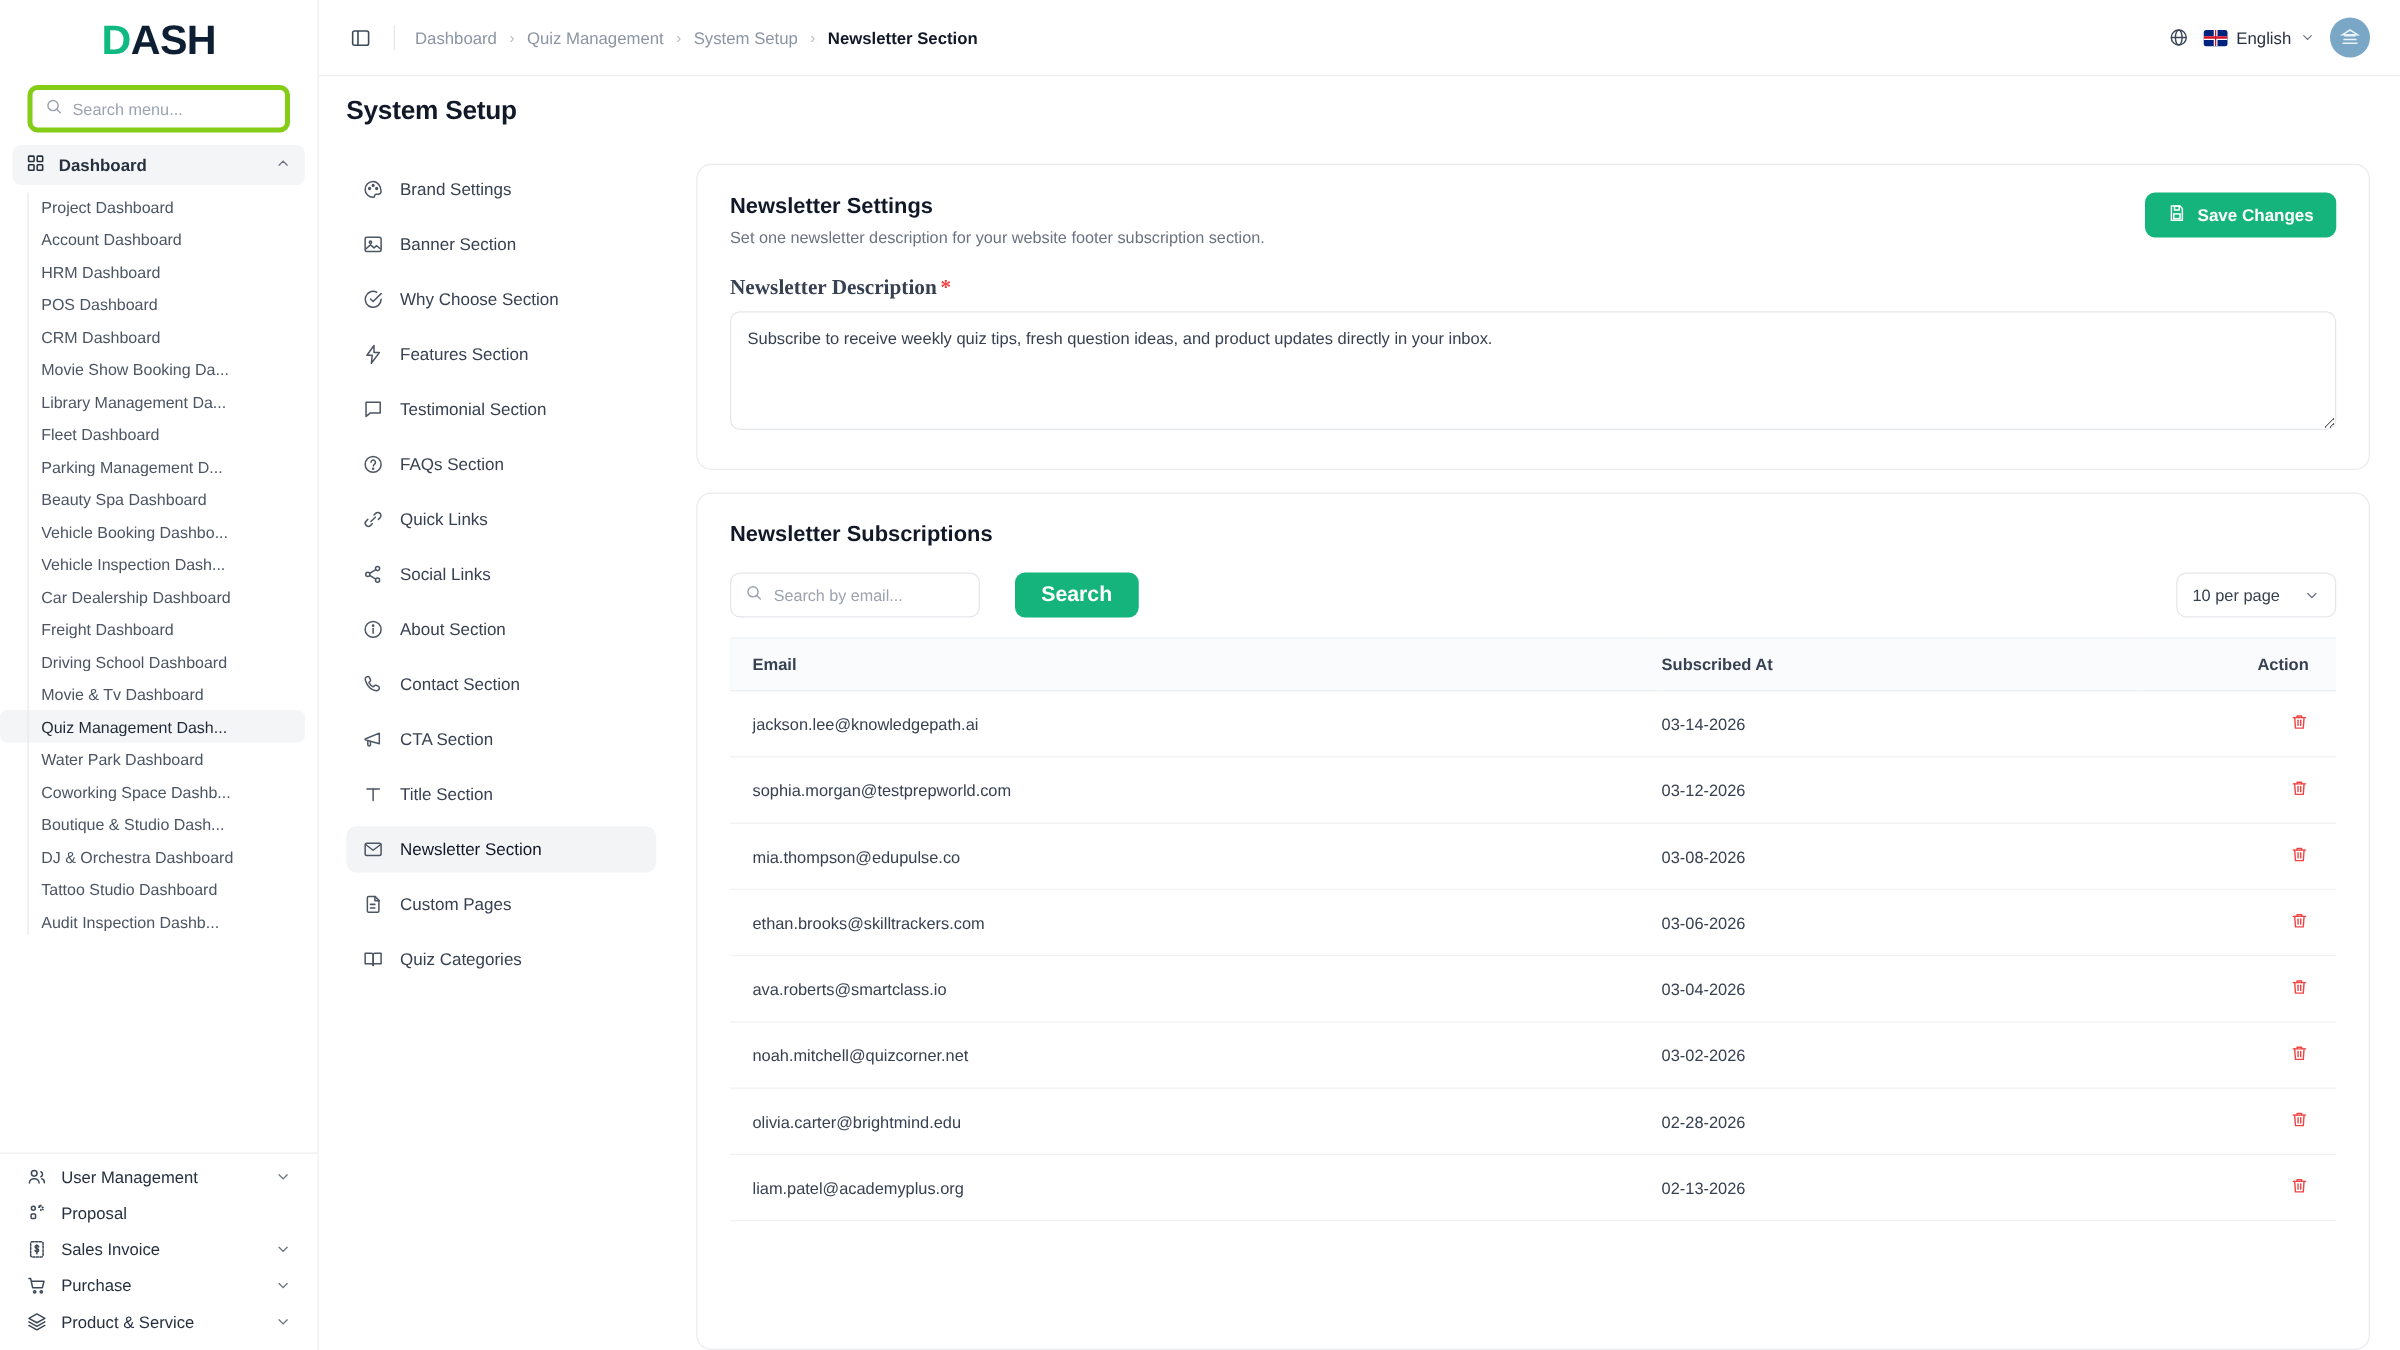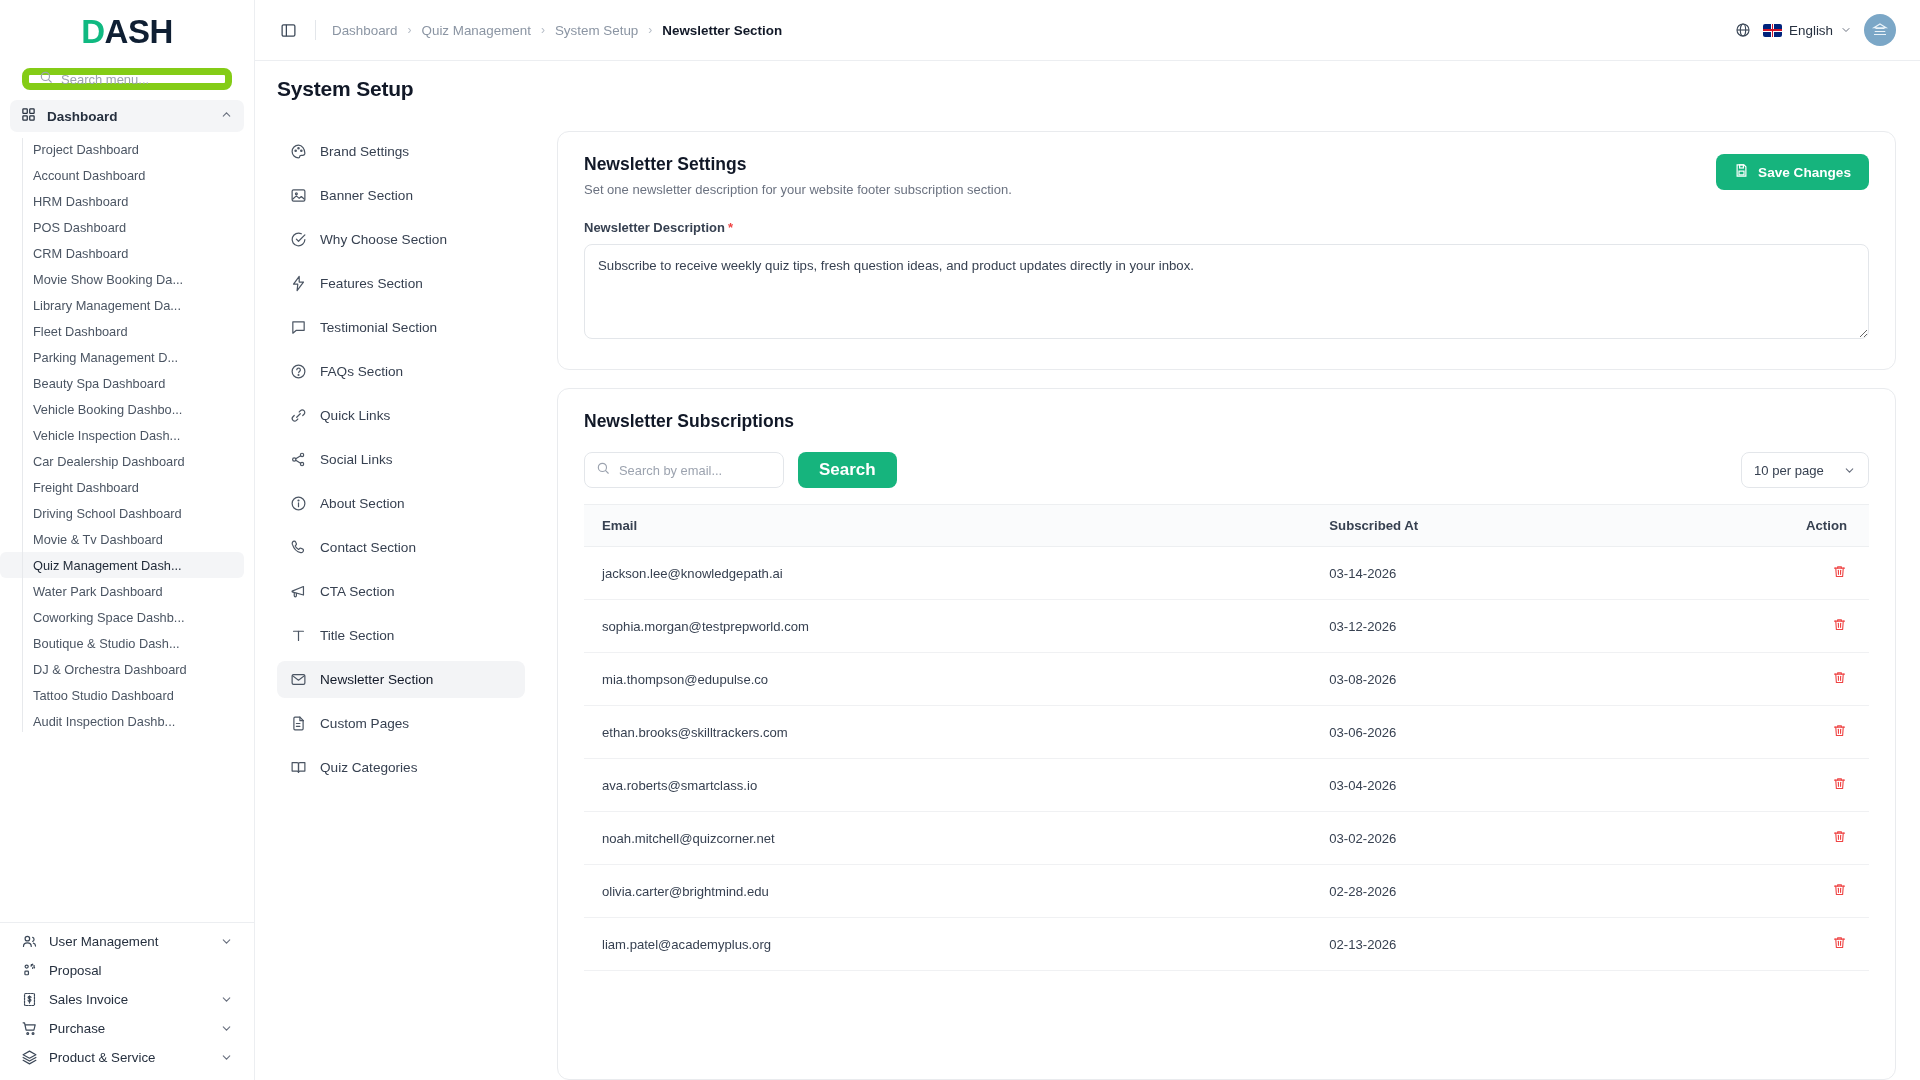--- a/index.html
+++ b/index.html
@@ -28,21 +28,21 @@
   }
   .brand-logo {
     font-size: 33px; font-weight: 700; letter-spacing: -0.5px;
     color: #0f1f33; line-height: 1;
     display: flex; align-items: center;
   }
   .brand-logo .d-mark { color: #10b981; }
 
   .search-wrap { padding: 6px 22px 10px 22px; }
   .search-box {
-    height: 22px; border: 7px solid #84cc16; border-radius: 8px;
+    height: 38px; border: 4px solid #84cc16; border-radius: 8px;
     display: flex; align-items: center; gap: 8px; padding: 0 10px;
     background: #fff;
   }
   .search-box input {
     border: none; outline: none; font-size: 13px; color: #6b7280;
     font-family: "Liberation Sans", sans-serif; width: 100%;
     background: transparent;
   }
   .search-box input::placeholder { color: #9ca3af; }
 
@@ -159,32 +159,32 @@
   .card-a { padding: 22px 26px 26px 26px; }
   .card-head { display:flex; align-items:flex-start; }
   .card-title { font-size: 17.5px; font-weight: 700; color:#111827; }
   .card-sub { font-size: 13px; color:#6b7280; margin-top: 7px; }
   .btn-save {
     margin-left:auto; background:#16b47d; color:#fff; border:none;
     height: 36px; padding: 0 18px; border-radius: 8px;
     font-size: 13.6px; font-weight: 600; display:flex; align-items:center; gap: 9px;
     font-family:"Liberation Sans", sans-serif; cursor:pointer;
   }
-  .field-label { font-size: 13px; font-weight: 600; color:#374151; margin-top: 23px; }
+  .field-label { font-size: 17px; font-weight: 600; color:#374151; margin-top: 23px; font-family: Liberation Serif, serif; }
   .req { color:#ef4444; margin-left:3px; }
   .ta {
     margin-top: 9px; width: 100%; height: 95px;
     border:1px solid #e3e6ea; border-radius: 8px;
     padding: 11px 13px; font-size: 13.2px; color:#374151; resize: vertical;
     font-family:Liberation Sans, sans-serif; outline:none; line-height:1.5;
   }
 
   .card-b { padding: 22px 26px 0 26px; flex: 1 1 auto; min-height:0; overflow:hidden; display:flex; flex-direction:column; }
   .sub-title { font-size: 17.5px; font-weight: 700; color:#111827; }
-  .toolbar { display:flex; align-items:flex-start; gap: 14px; margin-top: 20px; }
+  .toolbar { display:flex; align-items:flex-start; gap: 28px; margin-top: 20px; }
   .tb-search {
     width: 200px; height: 36px; border:1px solid #e3e6ea; border-radius:8px;
     display:flex; align-items:center; gap:9px; padding: 0 11px; background:#fff;
   }
   .tb-search input {
     border:none; outline:none; font-size:12.9px; color:#6b7280; width:100%;
     background:transparent; font-family:"Liberation Sans", sans-serif;
   }
   .tb-search input::placeholder { color:#9ca3af; }
   .btn-search {

